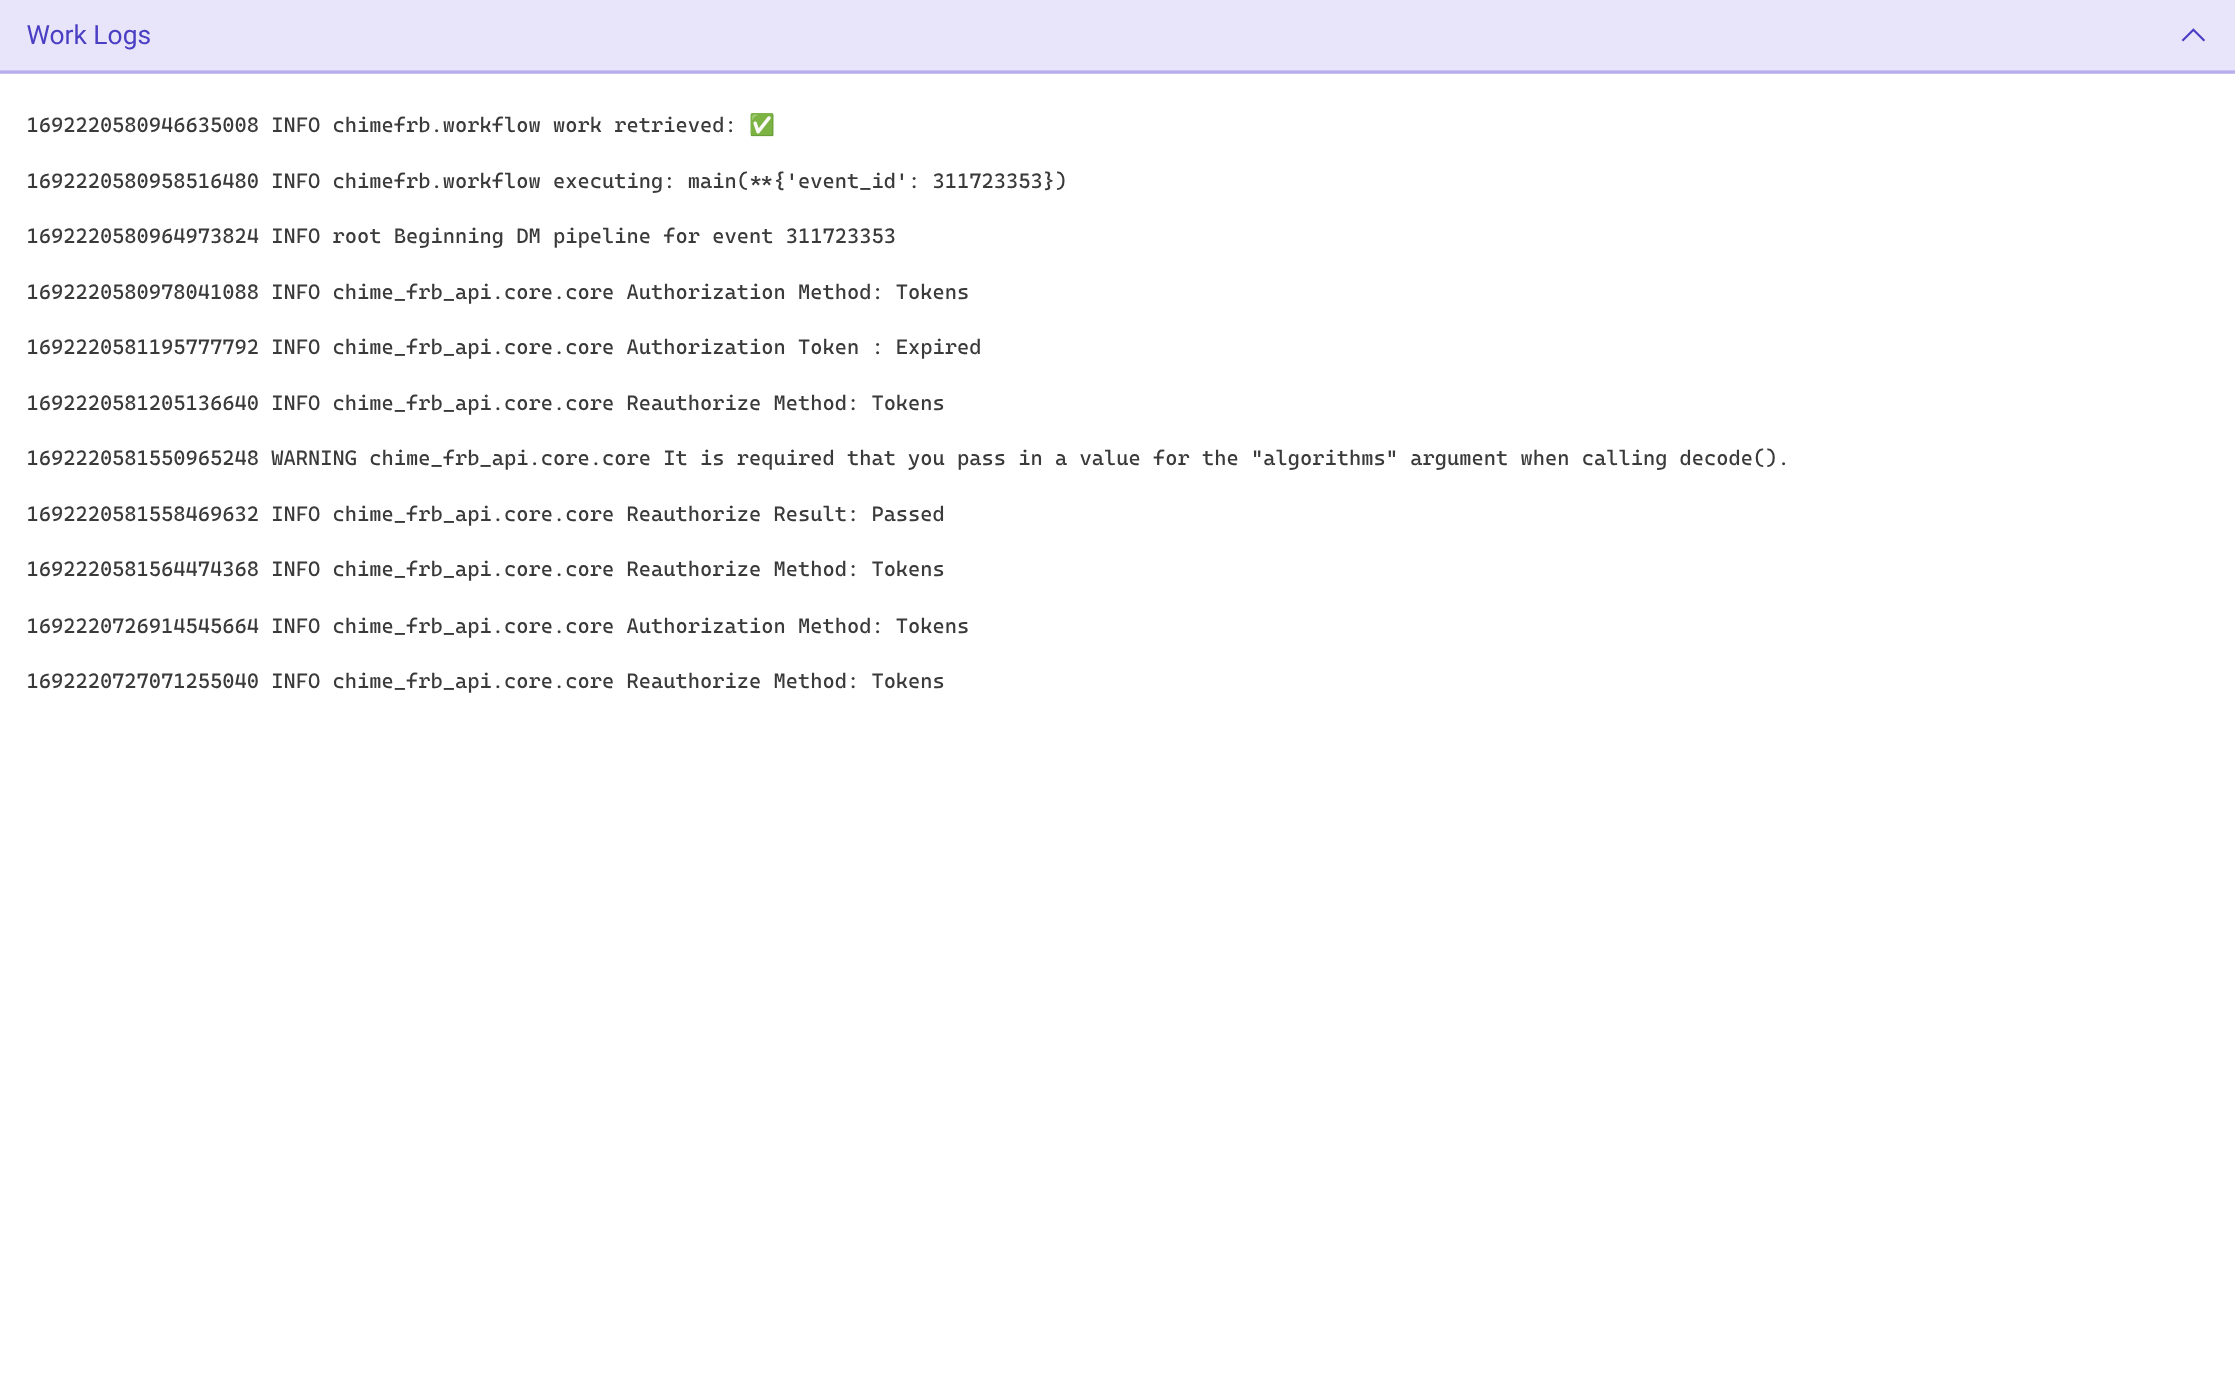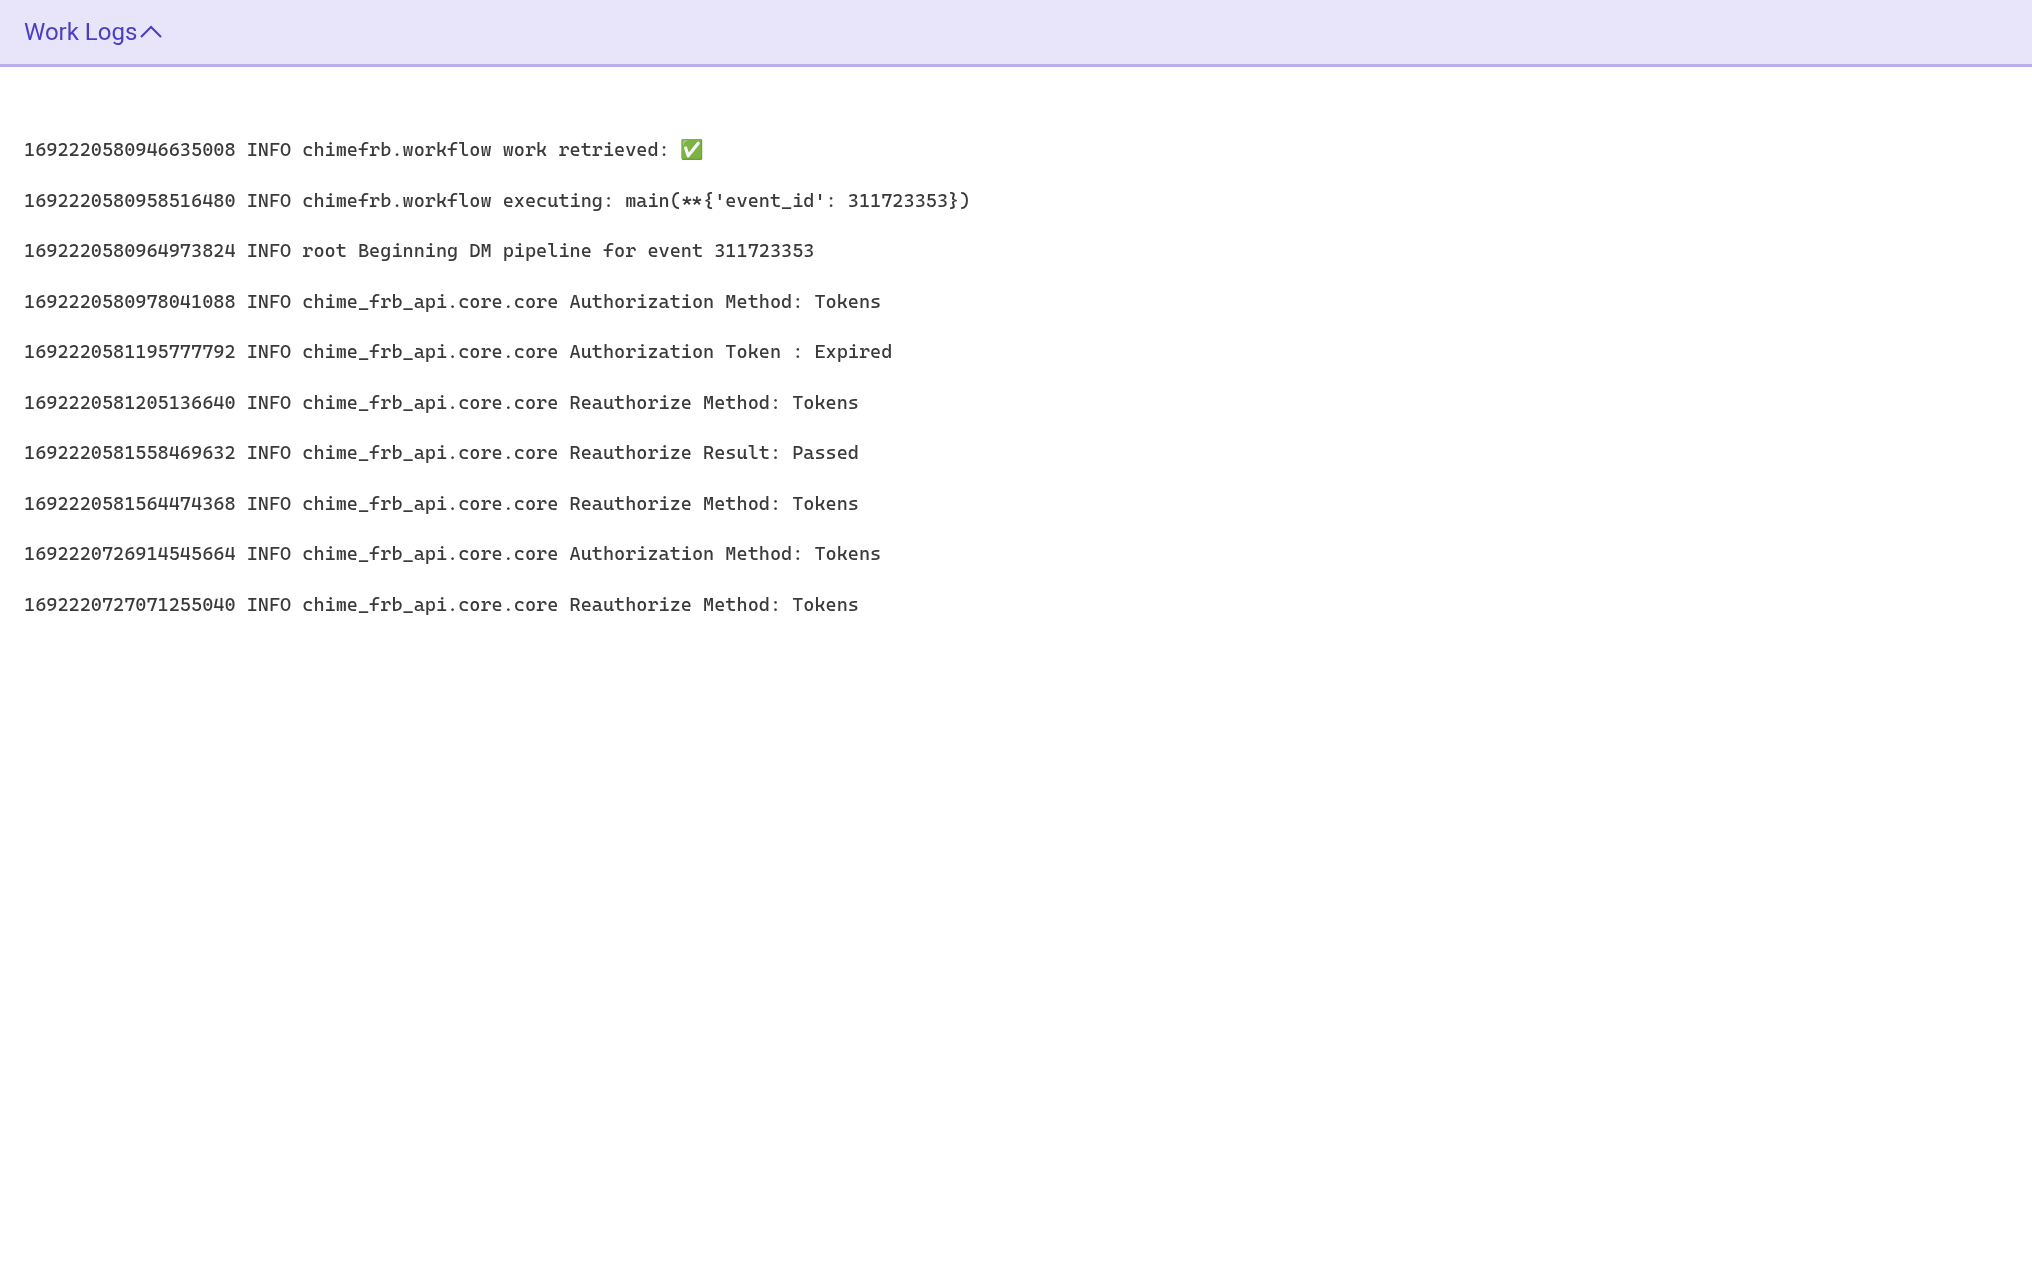--- a/index.html
+++ b/index.html
@@ -8,20 +8,21 @@
       box-sizing: border-box;
     }
     body {
       font-family: -apple-system, BlinkMacSystemFont, "Segoe UI", Roboto, sans-serif;
       background: #ffffff;
     }
     .header {
       background: #e8e4f9;
       padding: 18px 24px;
       display: flex;
+      justify-content: space-between;
       align-items: center;
       border-bottom: 3px solid #b8aeec;
     }
     .header-title {
       color: #4a3fc4;
       font-size: 24px;
       font-weight: 400;
     }
     .chevron {
       width: 28px;
@@ -30,22 +31,21 @@
       align-items: center;
       justify-content: center;
       cursor: pointer;
     }
     .chevron svg {
       stroke: #4a3fc4;
       stroke-width: 2;
       fill: none;
     }
     .logs-container {
-      padding: 20px 24px;
-      margin-top: 48px;
+      padding: 33px 24px;
     }
     .log-line {
       font-family: "SF Mono", "Monaco", "Cascadia Code", "Roboto Mono", Consolas, monospace;
       font-size: 19px;
       color: #3a3a3a;
       line-height: 1.5;
       margin-bottom: 22px;
       word-break: break-word;
       white-space: pre-wrap;
     }
@@ -65,17 +65,18 @@
   </div>
 </div>
 
 <div class="logs-container">
   <div class="log-line">1692220580946635008 INFO chimefrb.workflow work retrieved: ✅</div>
   <div class="log-line">1692220580958516480 INFO chimefrb.workflow executing: main(**{'event_id': 311723353})</div>
   <div class="log-line">1692220580964973824 INFO root Beginning DM pipeline for event 311723353</div>
   <div class="log-line">1692220580978041088 INFO chime_frb_api.core.core Authorization Method: Tokens</div>
   <div class="log-line">1692220581195777792 INFO chime_frb_api.core.core Authorization Token : Expired</div>
   <div class="log-line">1692220581205136640 INFO chime_frb_api.core.core Reauthorize Method: Tokens</div>
+  <div class="log-line">1692220581550965248 WARNING chime_frb_api.core.core It is required that you pass in a value for the "algorithms" argument when calling decode().</div>
   <div class="log-line">1692220581558469632 INFO chime_frb_api.core.core Reauthorize Result: Passed</div>
   <div class="log-line">1692220581564474368 INFO chime_frb_api.core.core Reauthorize Method: Tokens</div>
   <div class="log-line">1692220726914545664 INFO chime_frb_api.core.core Authorization Method: Tokens</div>
   <div class="log-line">1692220727071255040 INFO chime_frb_api.core.core Reauthorize Method: Tokens</div>
 </div>
 
 </body></html>

